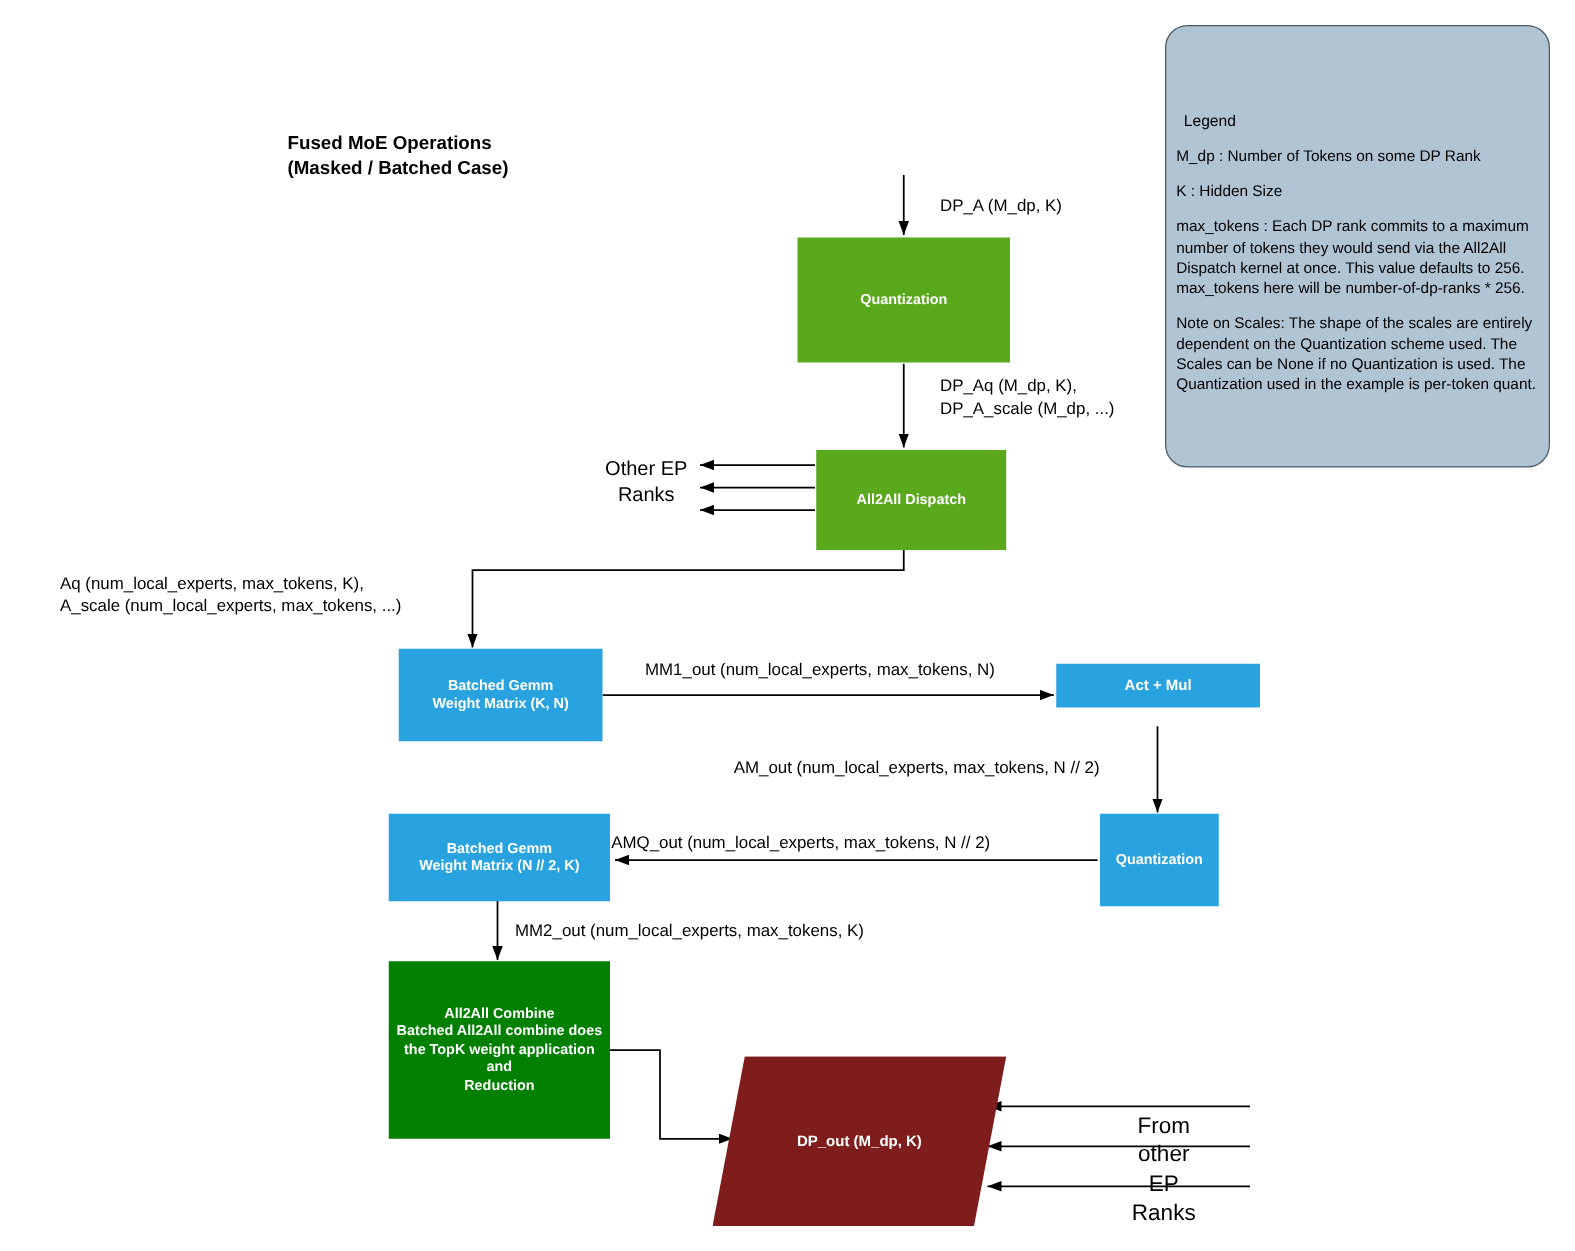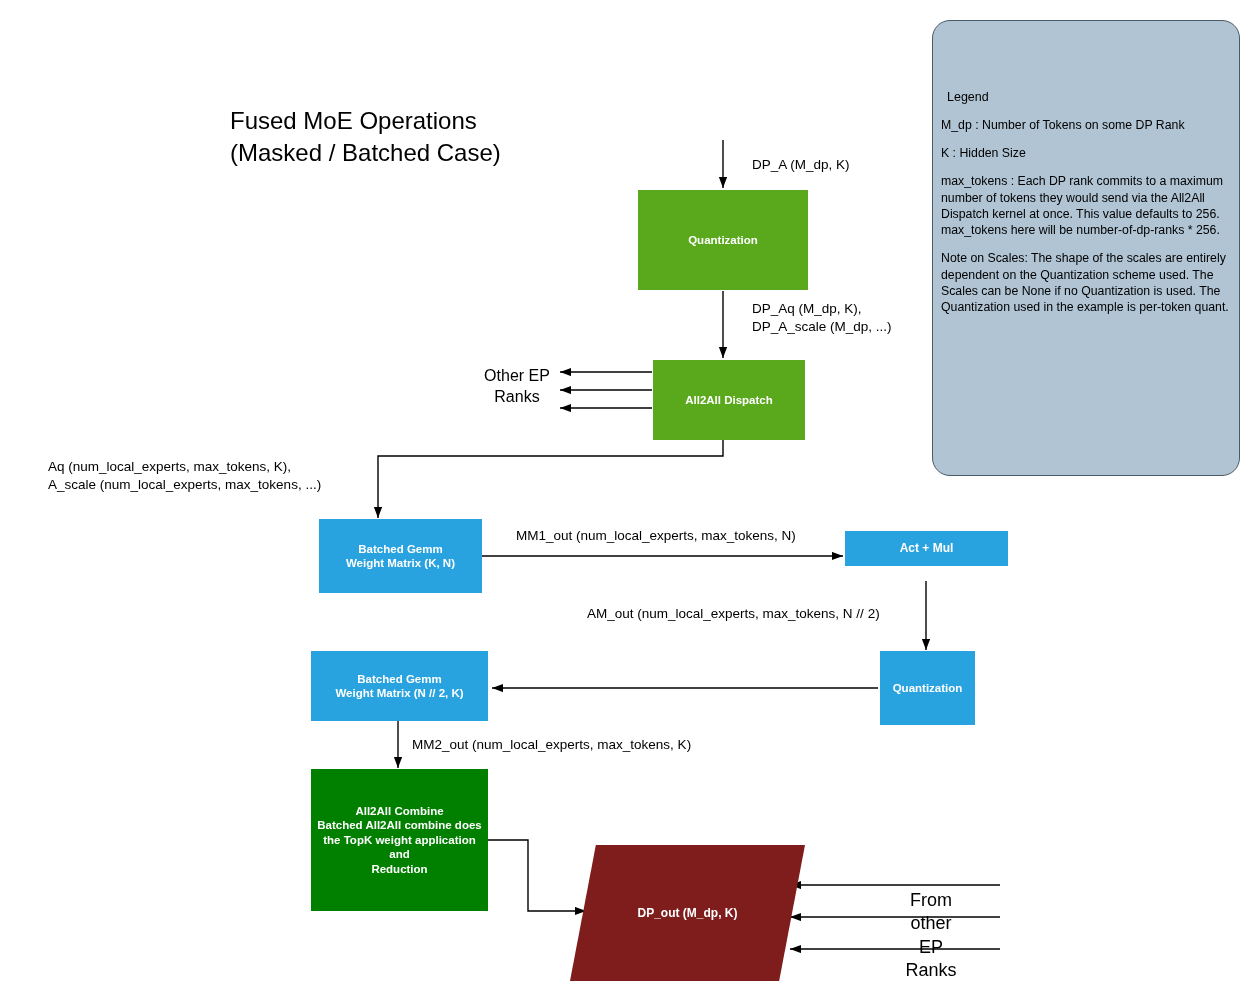--- a/index.html
+++ b/index.html
@@ -44,32 +44,32 @@
   .para .node-label { white-space: pre-line; }
   .edge-label {
     position: absolute;
     color: #000000;
     font-size: 13.5px;
     white-space: pre-line;
     line-height: 1.3;
   }
   .title {
     position: absolute;
-    font-weight: normal;
-    font-size: 24px;
+    font-weight: bold;
+    font-size: 15px;
     color: #000000;
     white-space: pre-line;
     line-height: 1.35;
   }
   .legend {
     position: absolute;
     left: 932px;
     top: 20px;
     width: 308px;
-    height: 456px;
+    height: 354px;
     background: #b0c4d4;
     border: 1.5px solid #4c5a66;
     border-radius: 18px;
     box-sizing: border-box;
     padding: 48px 14px 10px 14px;
     font-size: 12.3px;
     color: #000000;
     line-height: 1.32;
   }
   .legend .legend-title {
@@ -185,20 +185,21 @@
     <span class="node-label">DP_out (M_dp, K)</span>
   </div>
 
   <div class="edge-label" style="left:752px; top:156px;">DP_A (M_dp, K)</div>
   <div class="edge-label" style="left:752px; top:300px;">DP_Aq (M_dp, K),
 DP_A_scale (M_dp, ...)</div>
   <div class="edge-label" style="left:48px; top:458px;">Aq (num_local_experts, max_tokens, K),
 A_scale (num_local_experts, max_tokens, ...)</div>
   <div class="edge-label" style="left:516px; top:527px;">MM1_out (num_local_experts, max_tokens, N)</div>
   <div class="edge-label" style="left:587px; top:605px;">AM_out (num_local_experts, max_tokens, N // 2)</div>
+  <div class="edge-label" style="left:489px; top:665px;">AMQ_out (num_local_experts, max_tokens, N // 2)</div>
   <div class="edge-label" style="left:412px; top:736px;">MM2_out (num_local_experts, max_tokens, K)</div>
 
   <div class="small-side-label" style="left:478px; top:366px; width:78px;">Other EP
 Ranks</div>
   <div class="small-side-label" style="left:900px; top:889px; width:62px; font-size:18px;">From
 other
 EP
 Ranks</div>
 
   <div class="legend">

